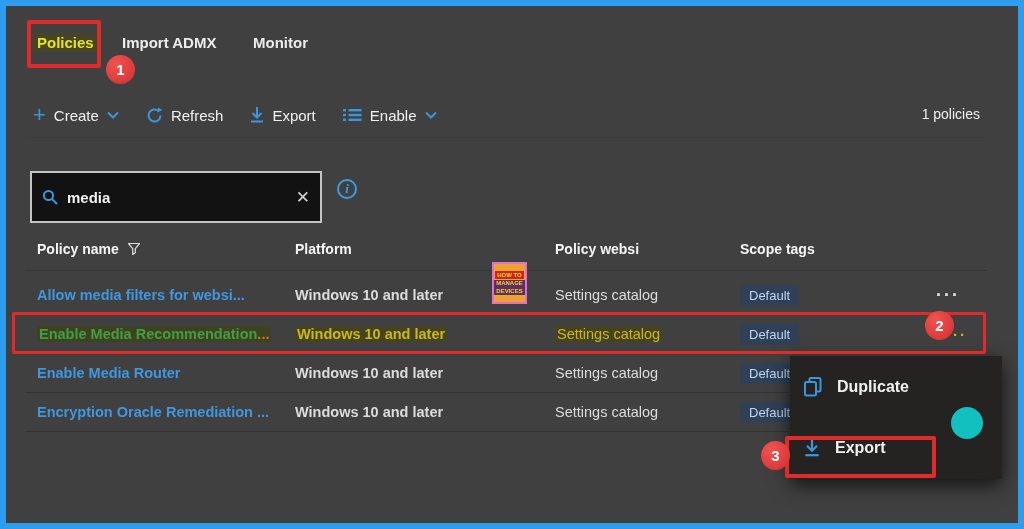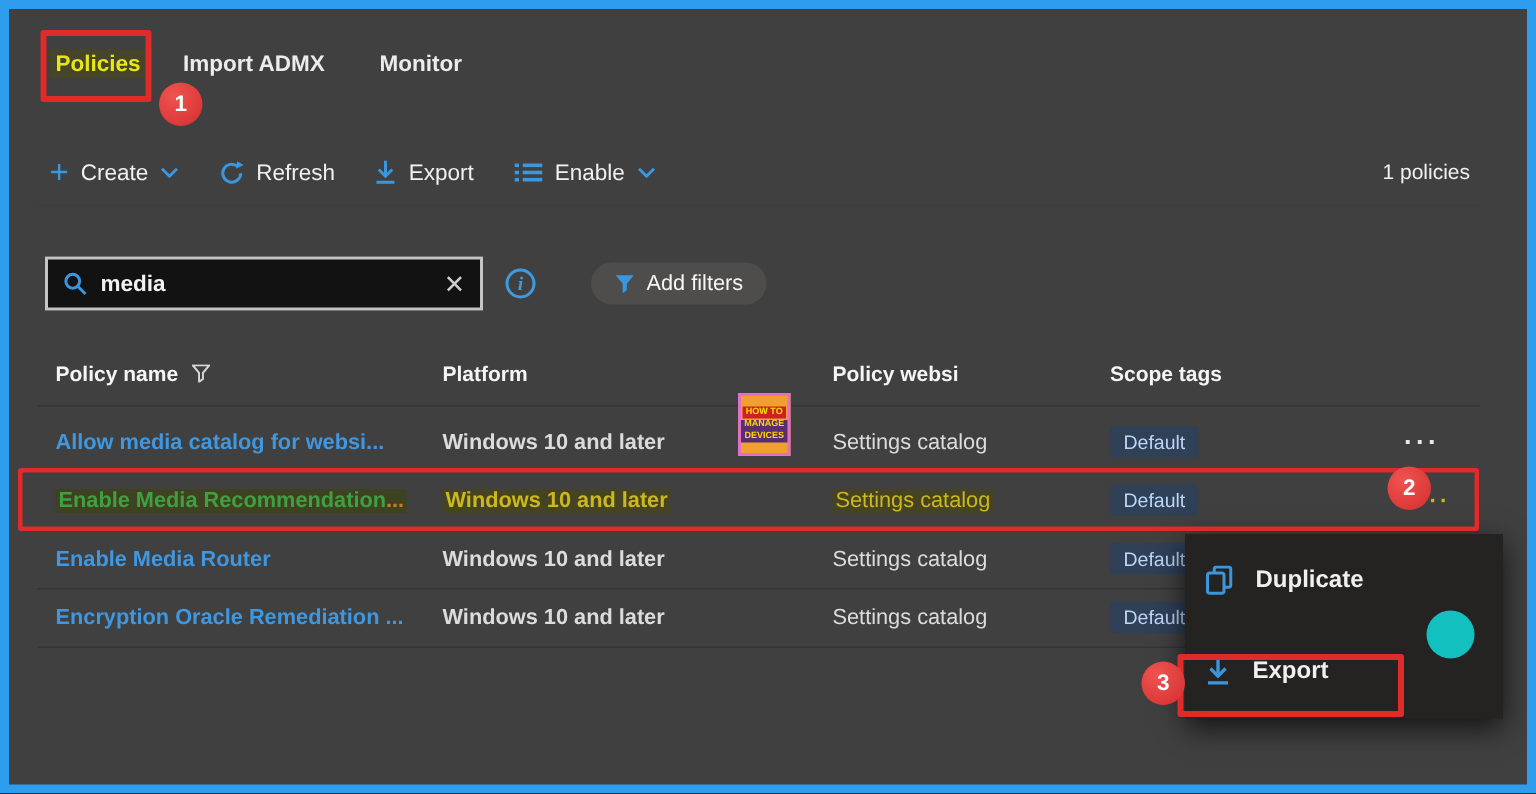--- a/index.html
+++ b/index.html
@@ -21,21 +21,21 @@
 
   
   .toolbar { position:absolute; left:33px; top:100px; height:30px; display:flex; align-items:center; gap:27px; }
   .tb-item { display:flex; align-items:center; gap:8px; color:#f0f0f0; font-size:15px; font-weight:400; cursor:pointer; }
   .blue { color:#3a96dd; }
   .count { position:absolute; right:44px; top:106px; font-size:14px; color:#f0f0f0; }
   .hr { position:absolute; height:1px; background:#3d3d3c; }
 
   
   .searchbox {
-    position:absolute; left:30px; top:171px; width:292px; height:36px;
+    position:absolute; left:30px; top:171px; width:292px; height:52px;
     border:2px solid #c4c4c4; background:#121212; display:flex; align-items:center; padding:0 10px;
   }
   .searchbox input {
     flex:1; background:transparent; border:none; outline:none; color:#f2f2f2;
     font-size:15px; font-weight:700; font-family:inherit; margin-left:9px;
   }
   .clear-x { color:#cfcfcf; font-size:17px; line-height:1; cursor:pointer; }
   .info-i {
     position:absolute; left:337px; top:179px; width:20px; height:20px; border:2px solid #3f9ae0;
     border-radius:50%; color:#3f9ae0; font:italic 700 13px "Liberation Serif",serif;
@@ -156,44 +156,36 @@
     <span>
       <svg width="16" height="16" viewBox="0 0 16 16">
           <circle cx="6.5" cy="6.5" r="4.6" fill="none" stroke="#3a96dd" stroke-width="2"></circle>
           <line x1="10" y1="10" x2="15" y2="15" stroke="#3a96dd" stroke-width="2"></line>
         </svg>
     </span>
     <input type="text" value="media" style="">
     <span class="clear-x">✕</span>
   </div>
   <div class="info-i">i</div>
-  <div class="pill">
-    <span>
-      <svg width="13" height="13" viewBox="0 0 13 13">
-          <path d="M0.5 0.5 h12 l-4.6 5.6 v4.4 l-2.8 2 v-6.4 Z" fill="#3a96dd"></path>
-        </svg>
-    </span>
-    <span>Add filters</span>
-  </div>
 
   <div class="th" style="left:37px;">
     <span>Policy name</span>
     <span>
       <svg width="12" height="12" viewBox="0 0 13 13">
           <path d="M0.5 0.5 h12 l-4.6 5.6 v4.4 l-2.8 2 v-6.4 Z" fill="none" stroke="#d8d8d8" stroke-width="1.4"></path>
         </svg>
     </span>
   </div>
   <div class="th" style="left:295px;text-align:right;">Platform</div>
   <div class="th" style="left:555px;">Policy websi</div>
   <div class="th" style="left:740px;">Scope tags</div>
   <div class="hr" style="left:25px; top:270px; width:962px; background:#343433;"></div>
 
   <div class="row" style="top:275px;">
-    <span class="cell c-name">Allow media catalog for websi...</span>
+    <span class="cell c-name">Allow media filters for websi...</span>
     <span class="cell c-plat">Windows 10 and later</span>
     <span class="cell c-type">Settings catalog</span>
     <span class="cell c-scope"><span class="badge">Default</span></span>
     <span class="dots">···</span>
   </div>
 
   <div class="row" style="top:314px;">
     <span class="cell c-name hl-g"><span>Enable Media Recommendation</span><span class="suffix">...</span></span>
     <span class="cell c-plat hl-y">Windows 10 and later</span>
     <span class="cell c-type hl-y">Settings catalog</span>

